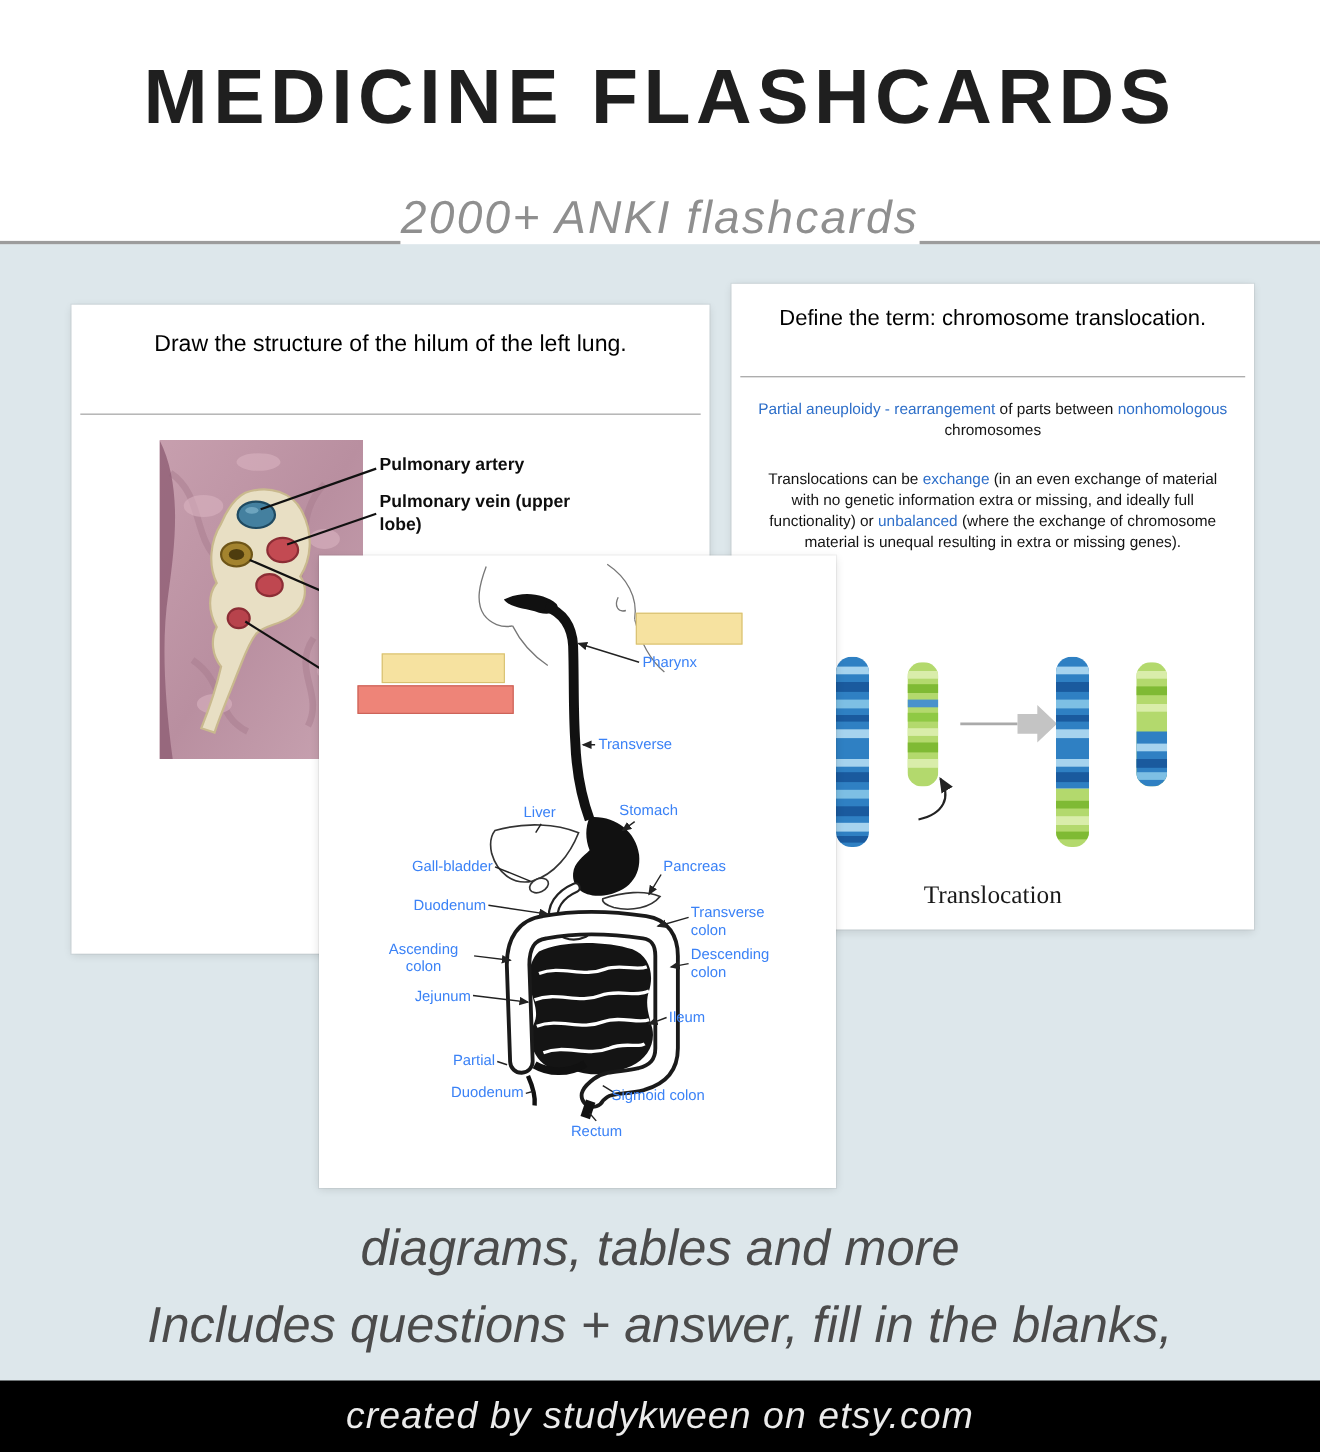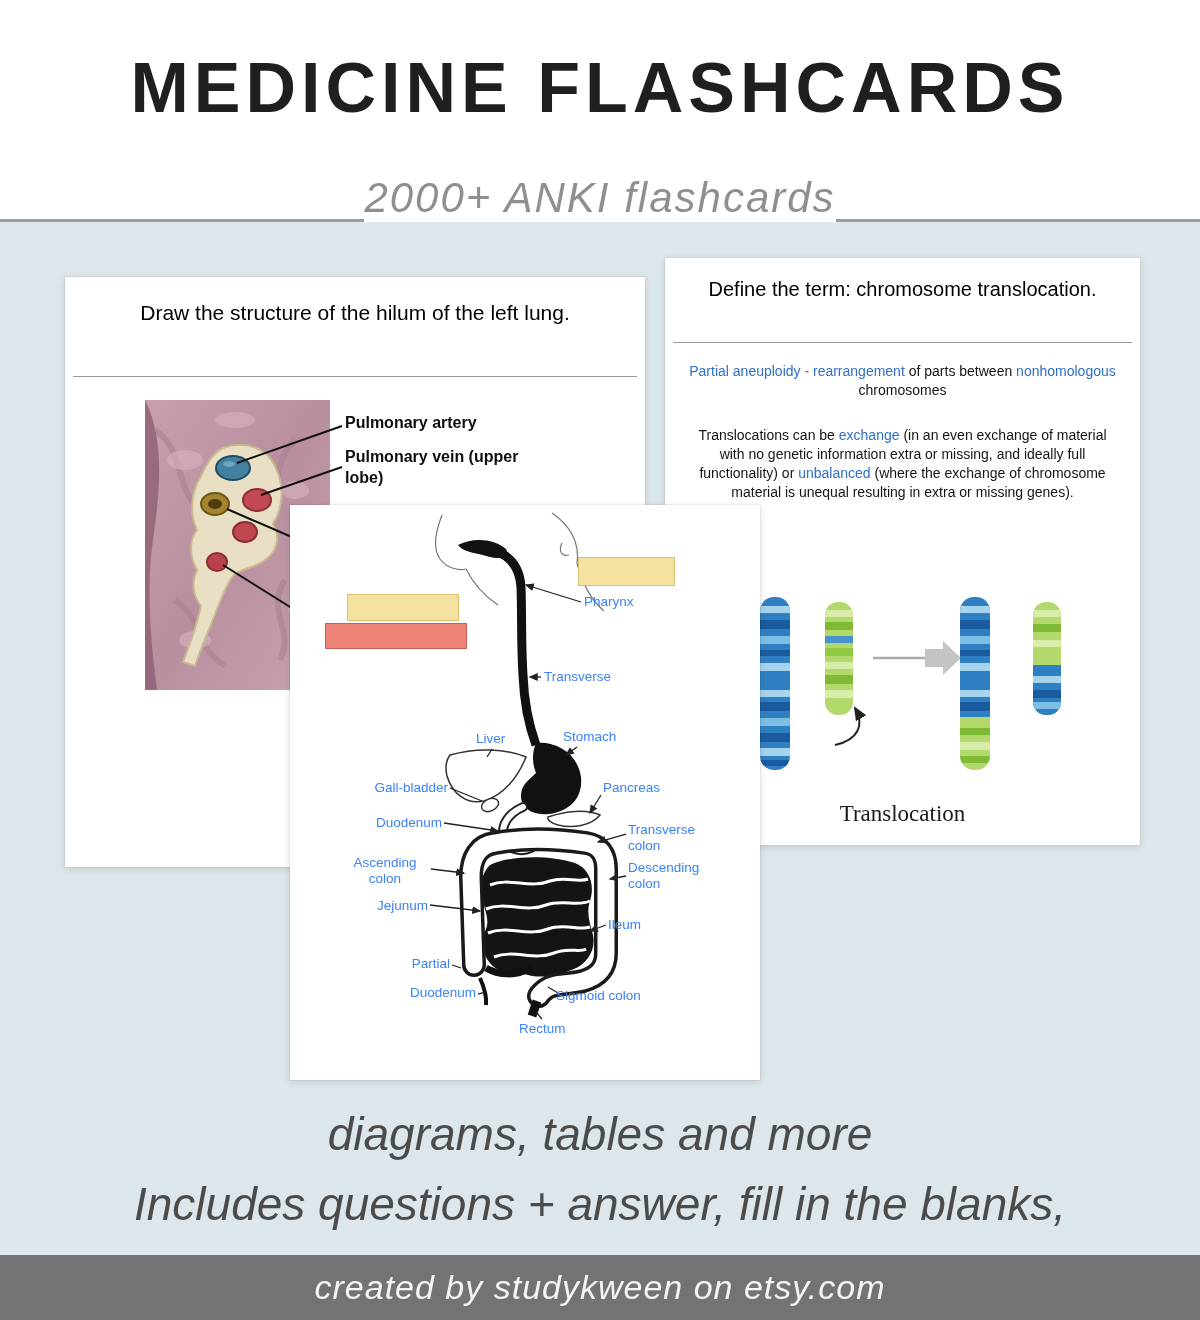--- a/index.html
+++ b/index.html
@@ -44,21 +44,21 @@
   
   .dig-svg { position:absolute; left:0; top:0; width:470px; height:575px; }
   .dlabel  { position:absolute; font-size:13.5px; color:#3b82f6; line-height:1.15; }
   .blank   { position:absolute; z-index:3; }
   .blank-yellow { background:#f6e2a0; border:1px solid #d8c070; }
   .blank-red    { background:#ee8478; border:1px solid #c96055; }
 
   
   .tagline { position:absolute; top:1100px; left:0; width:100%; text-align:center;
              font-style:italic; font-size:46px; line-height:1.52; color:#4b4b4b; }
-  .credit-bar { position:absolute; left:0; bottom:0; width:100%; height:65px; background:#737373;
+  .credit-bar { position:absolute; left:0; bottom:0; width:100%; height:65px; background:#000000;
                 display:flex; align-items:center; justify-content:center; }
   .credit-text { font-style:italic; font-size:34px; letter-spacing:1px; color:rgba(255,255,255,0.92); }
 </style>
 </head>
 <body>
 
 <div class="page">
 
   <div class="header">
     <div class="title">MEDICINE FLASHCARDS</div>

